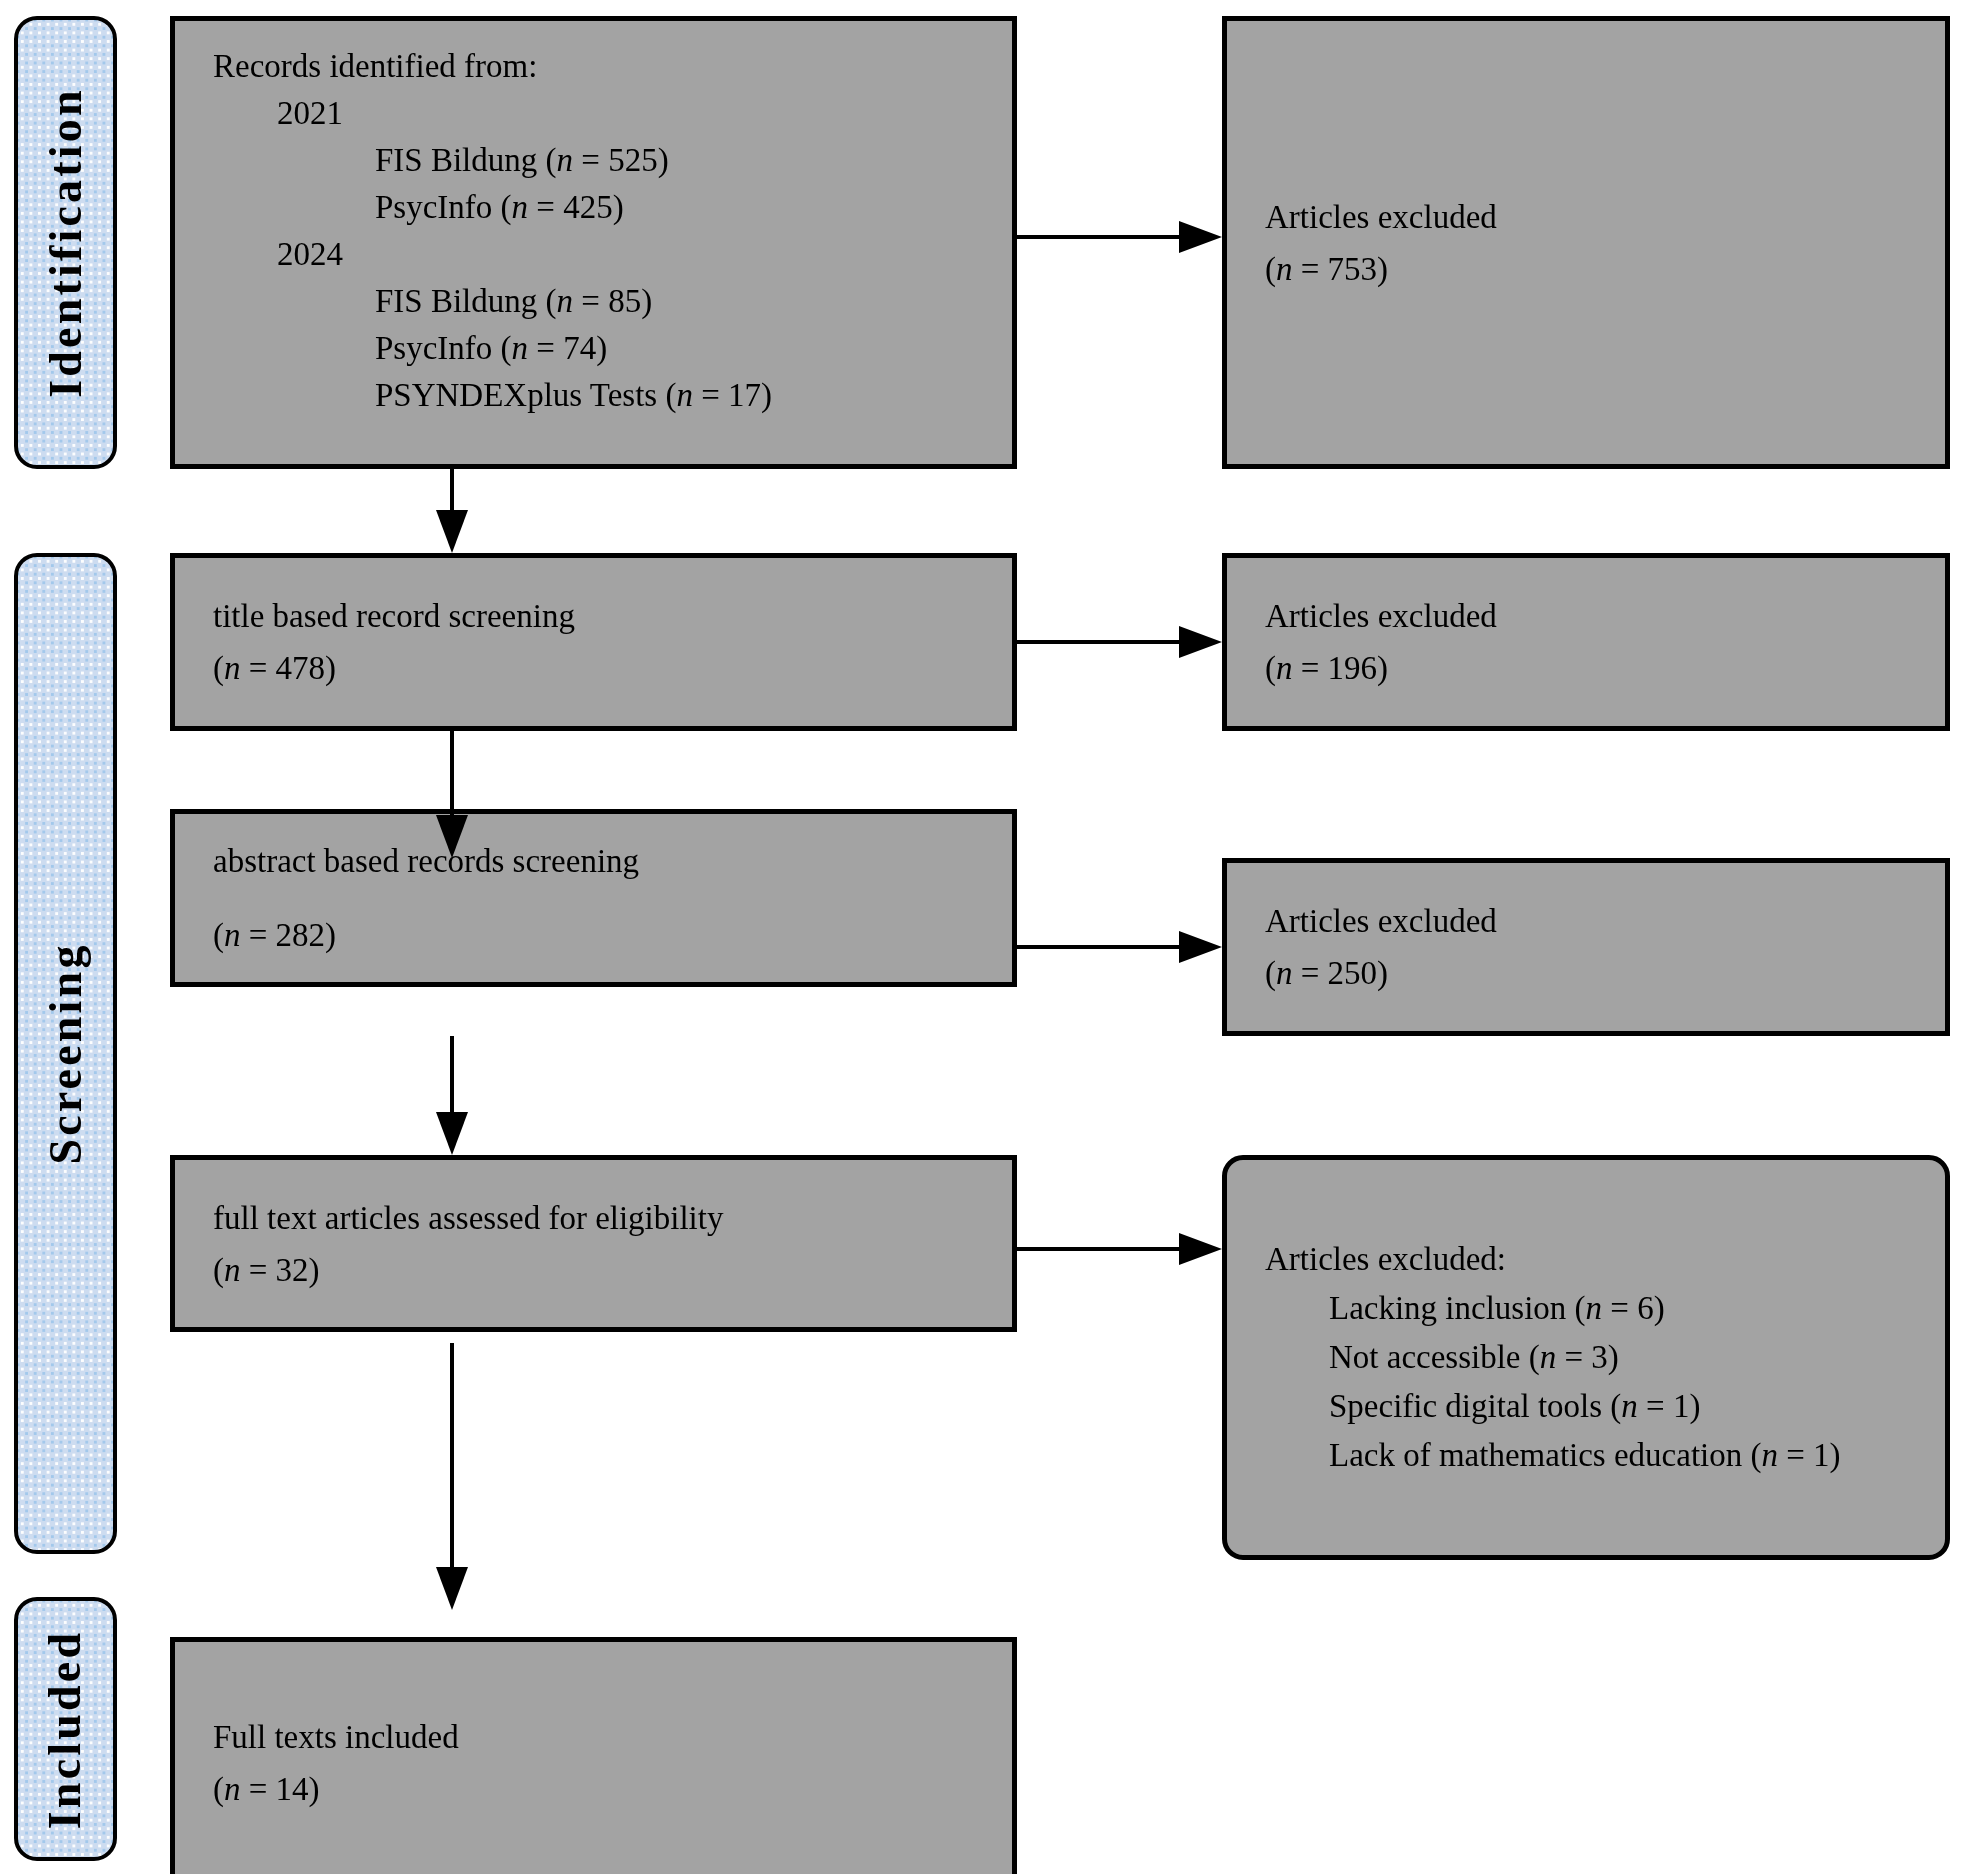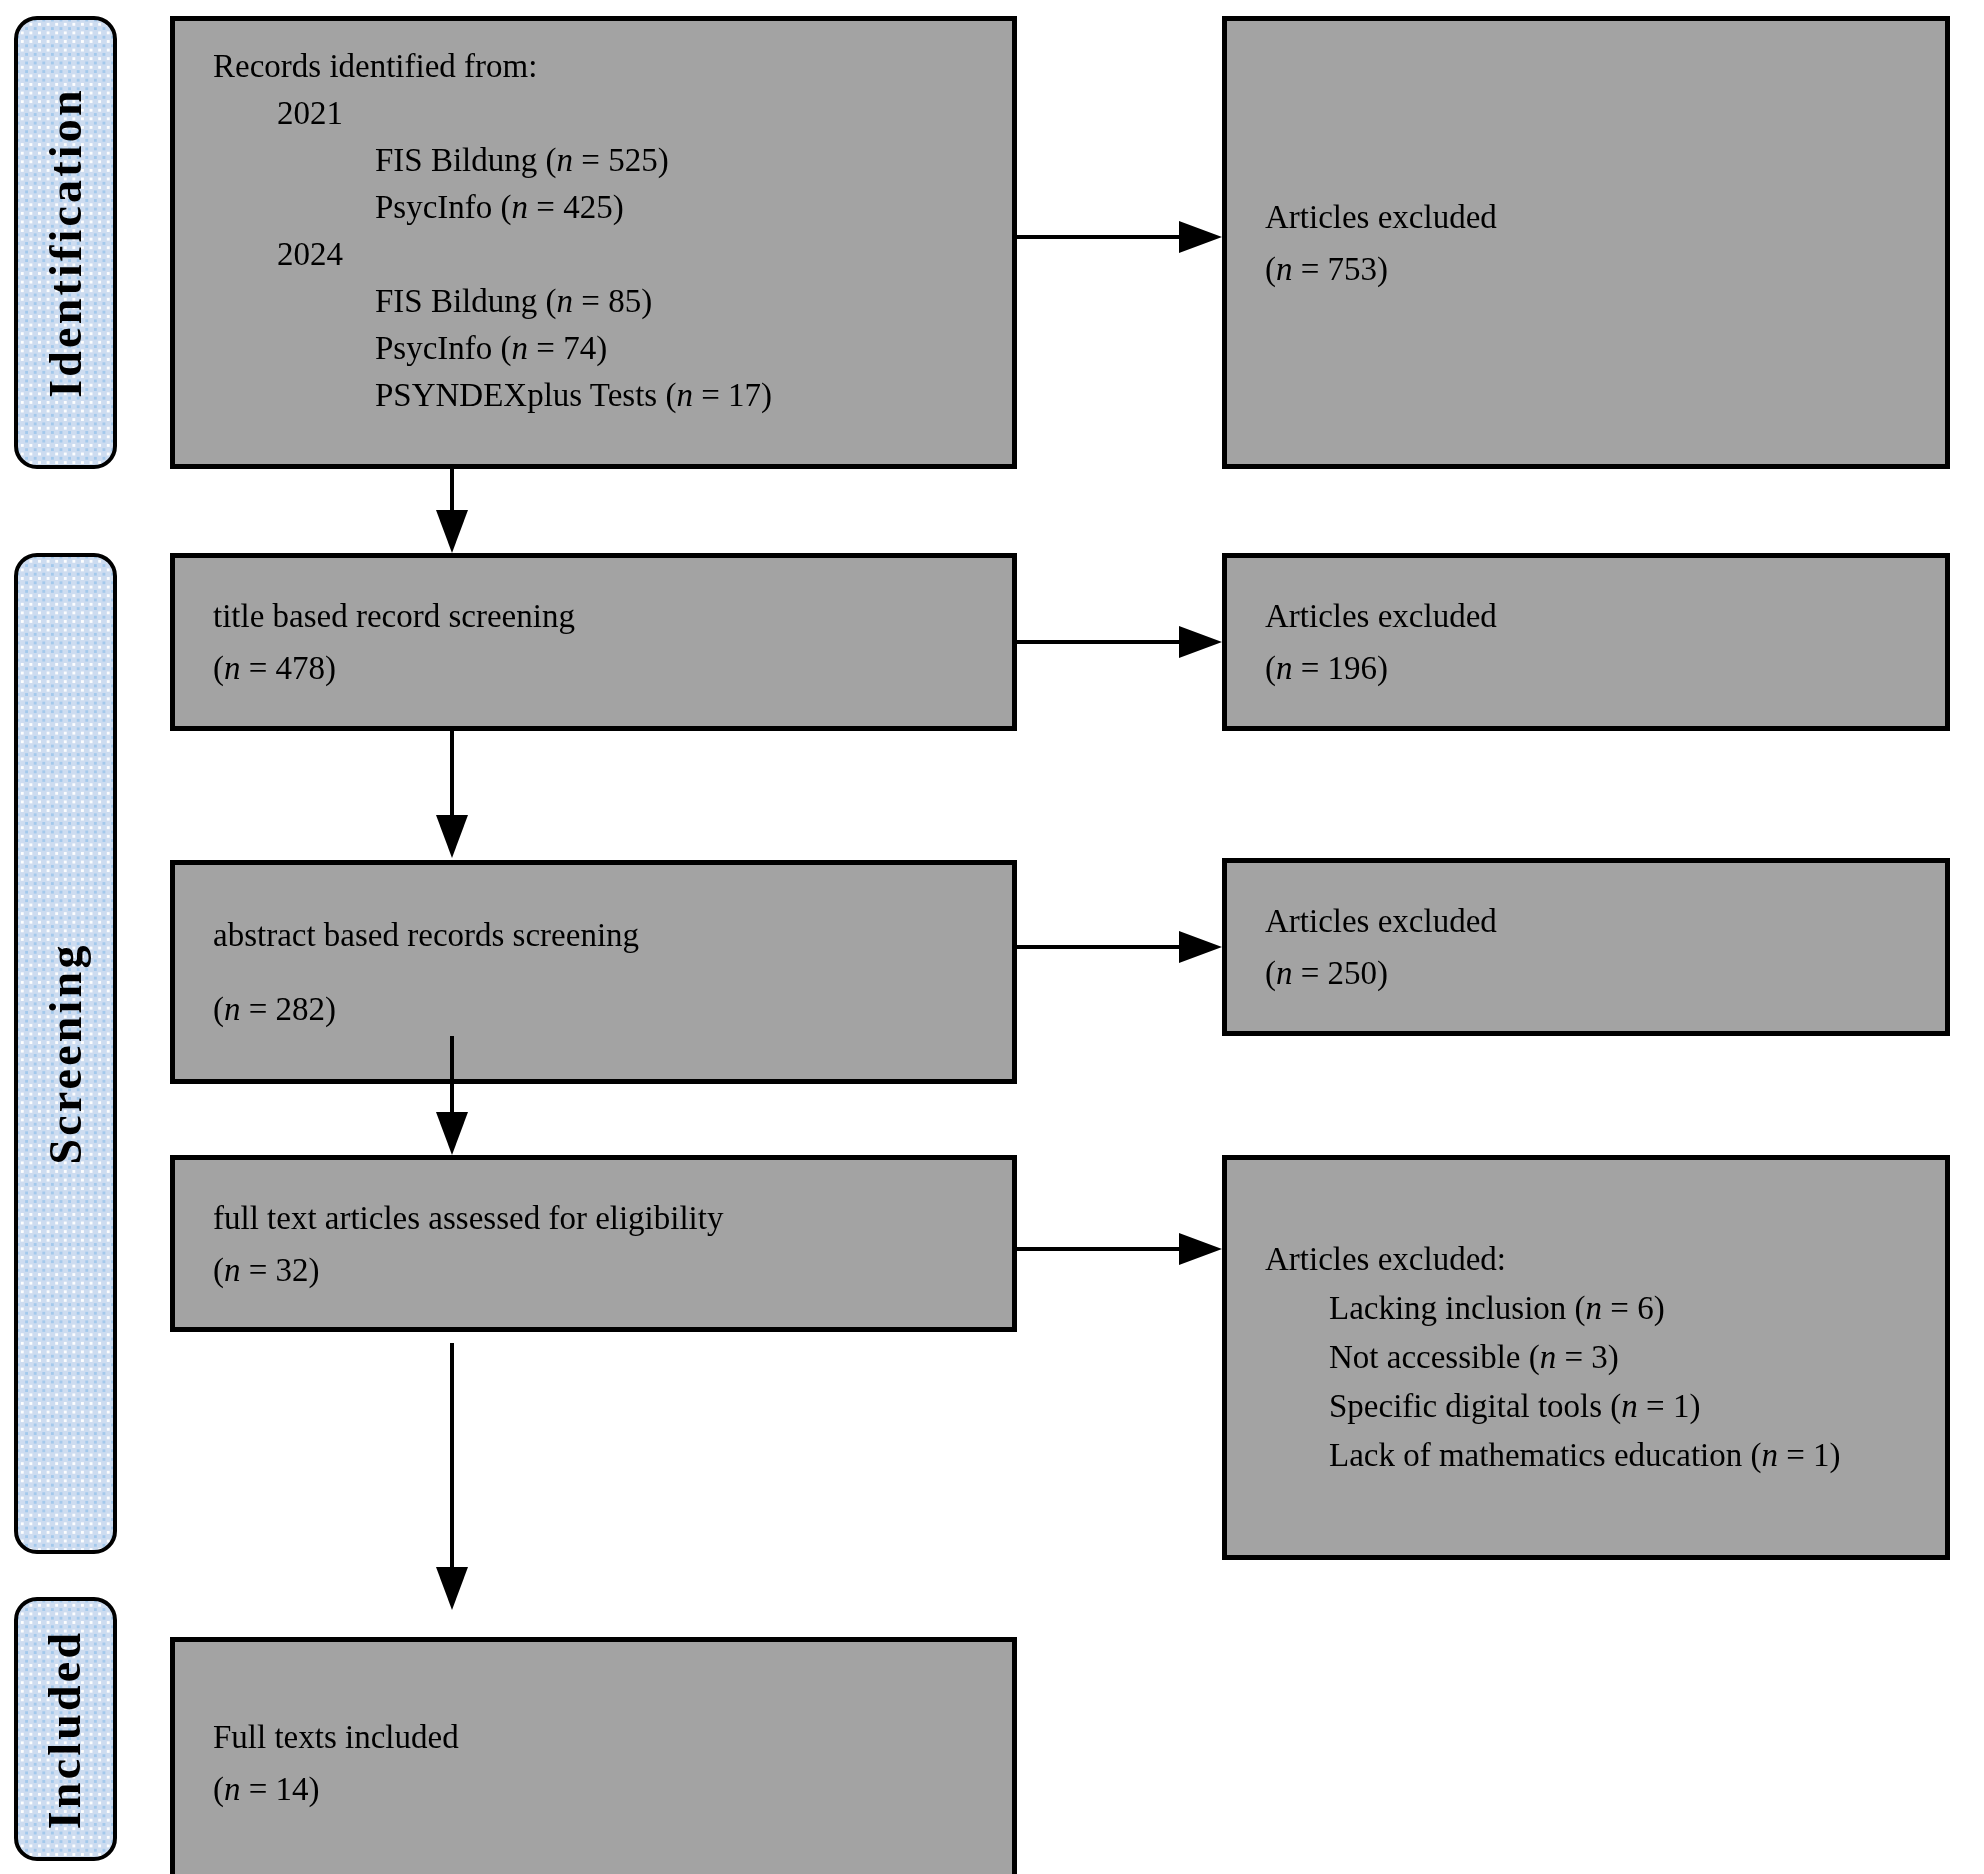--- a/index.html
+++ b/index.html
@@ -53,28 +53,28 @@
     border: 5.4px solid #000000;
     background: #a3a3a3;
     font-size: 33px;
     line-height: 52px;
   }
   .main-col  { left: 170px;  width: 847px; }
   .right-col { left: 1222px; width: 728px; }
 
   .box-records   { top: 16px;   height: 453px; line-height: 47px; padding: 21.6px 16px 0 38px; }
   .box-title     { top: 553px; height: 178px; }
-  .box-abstract  { top: 860px; height: 224px; gap: 22px; }
+  .box-abstract  { top: 809px; height: 178px; gap: 22px; }
   .box-fulltext  { top: 1155px; height: 177px; }
   .box-included  { top: 1610px; height: 251px; margin-top: 27px; }
 
   .rbox-1 { top: 16px;   height: 453px; }
   .rbox-2 { top: 553px; height: 178px; }
   .rbox-3 { top: 858px; height: 178px; }
-  .rbox-4 { top: 1155px; height: 405px; line-height: 49px; }
+  .rbox-4 { top: 1155px; height: 405px; line-height: 49px; border-radius: 21px; }
 
   .v-center {
     display: flex;
     flex-direction: column;
     justify-content: center;
     padding-left: 38px;
     padding-right: 16px;
   }
   .line { white-space: nowrap; }
   .indent-1 { padding-left: 64px; }

